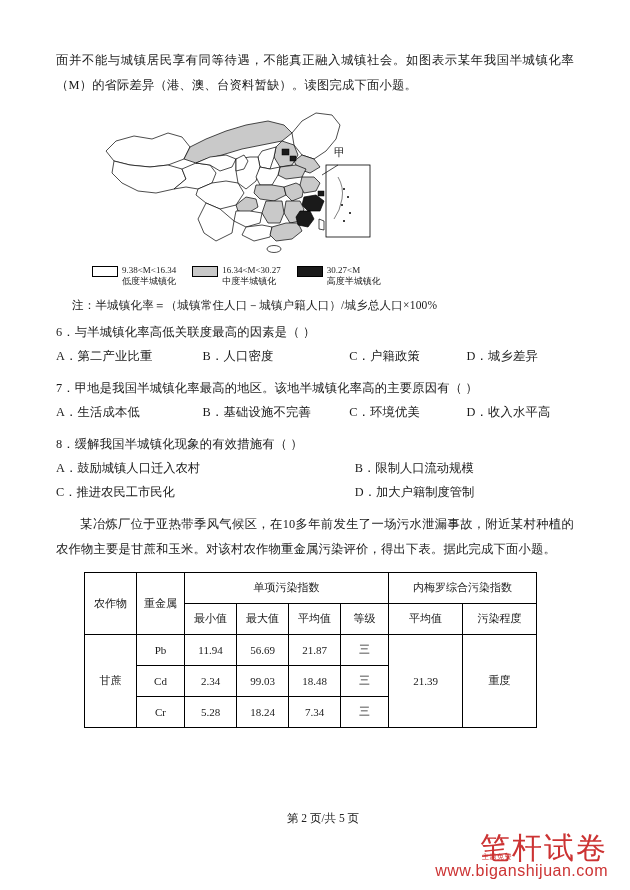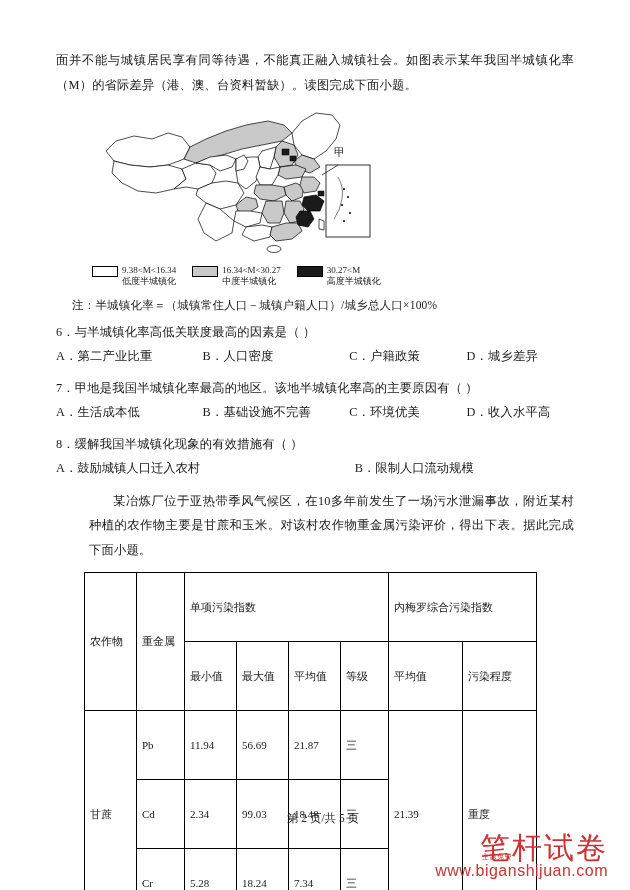--- a/index.html
+++ b/index.html
@@ -23,21 +23,21 @@
     box-sizing: border-box;
     padding: 48px 56px 0 56px;
   }
   .para {
     font-size: 12.3px;
     line-height: 2.0;
     text-align: justify;
     letter-spacing: 0.2px;
     margin: 0 0 4px 0;
   }
-  .para.indent { text-indent: 24px; margin-left: 33px; }
+  .para.indent { text-indent: 24px; }
 
   
   .figure {
     margin: 6px 0 0 0;
     position: relative;
     height: 160px;
   }
   .map-wrap {
     position: relative;
     width: 330px;
@@ -106,22 +106,22 @@
   
   table.data {
     border-collapse: collapse;
     width: 452px;
     margin: 10px 0 0 28px;
     font-size: 11px;
     table-layout: fixed;
   }
   table.data td, table.data th {
     border: 1px solid #000;
-    padding: 23px 5px;
-    text-align: left;
+    padding: 4px 5px;
+    text-align: center;
     font-weight: normal;
     vertical-align: middle;
     height: 22px;
   }
   td.lefty { text-align: left; padding-left: 8px; }
   td.tall { height: 46px; }
 
   
   .footer {
     position: absolute;
@@ -290,20 +290,24 @@
     <span class="o2">B．基础设施不完善</span>
     <span class="o3">C．环境优美</span>
     <span class="o4">D．收入水平高</span>
   </div>
 
   <div class="q">8．缓解我国半城镇化现象的有效措施有（    ）</div>
   <div class="opts-2col">
     <span class="c1">A．鼓励城镇人口迁入农村</span>
     <span class="c2">B．限制人口流动规模</span>
   </div>
+  <div class="opts-2col">
+    <span class="c1">C．推进农民工市民化</span>
+    <span class="c2">D．加大户籍制度管制</span>
+  </div>
 
   <p class="para indent" style="margin-top:8px;">某冶炼厂位于亚热带季风气候区，在10多年前发生了一场污水泄漏事故，附近某村种植的农作物主要是甘蔗和玉米。对该村农作物重金属污染评价，得出下表。据此完成下面小题。</p>
 
   <table class="data">
     <colgroup>
       <col style="width:52px">
       <col style="width:48px">
       <col style="width:52px">
       <col style="width:52px">
       <col style="width:52px">

